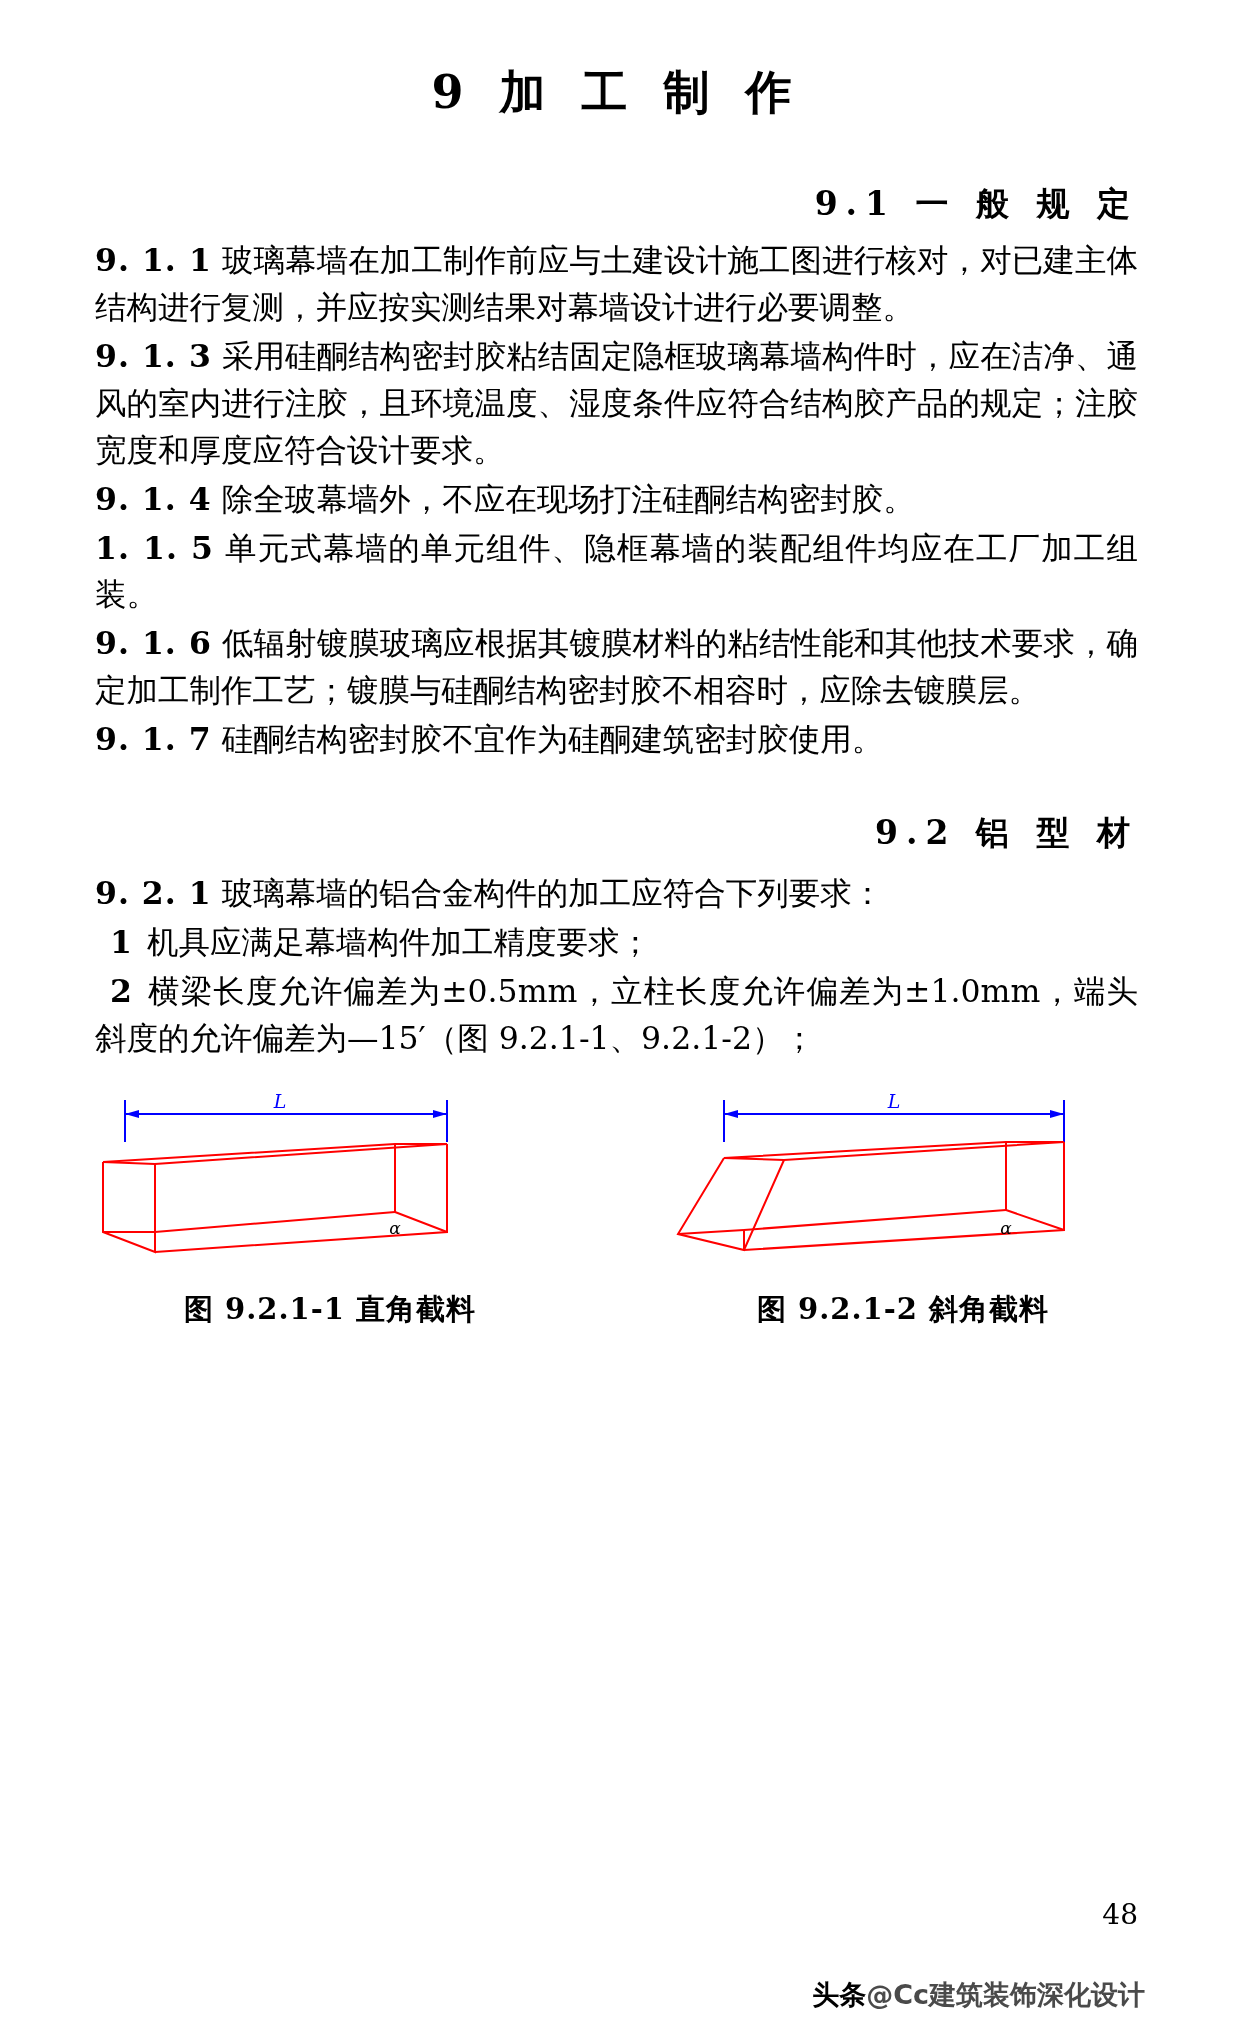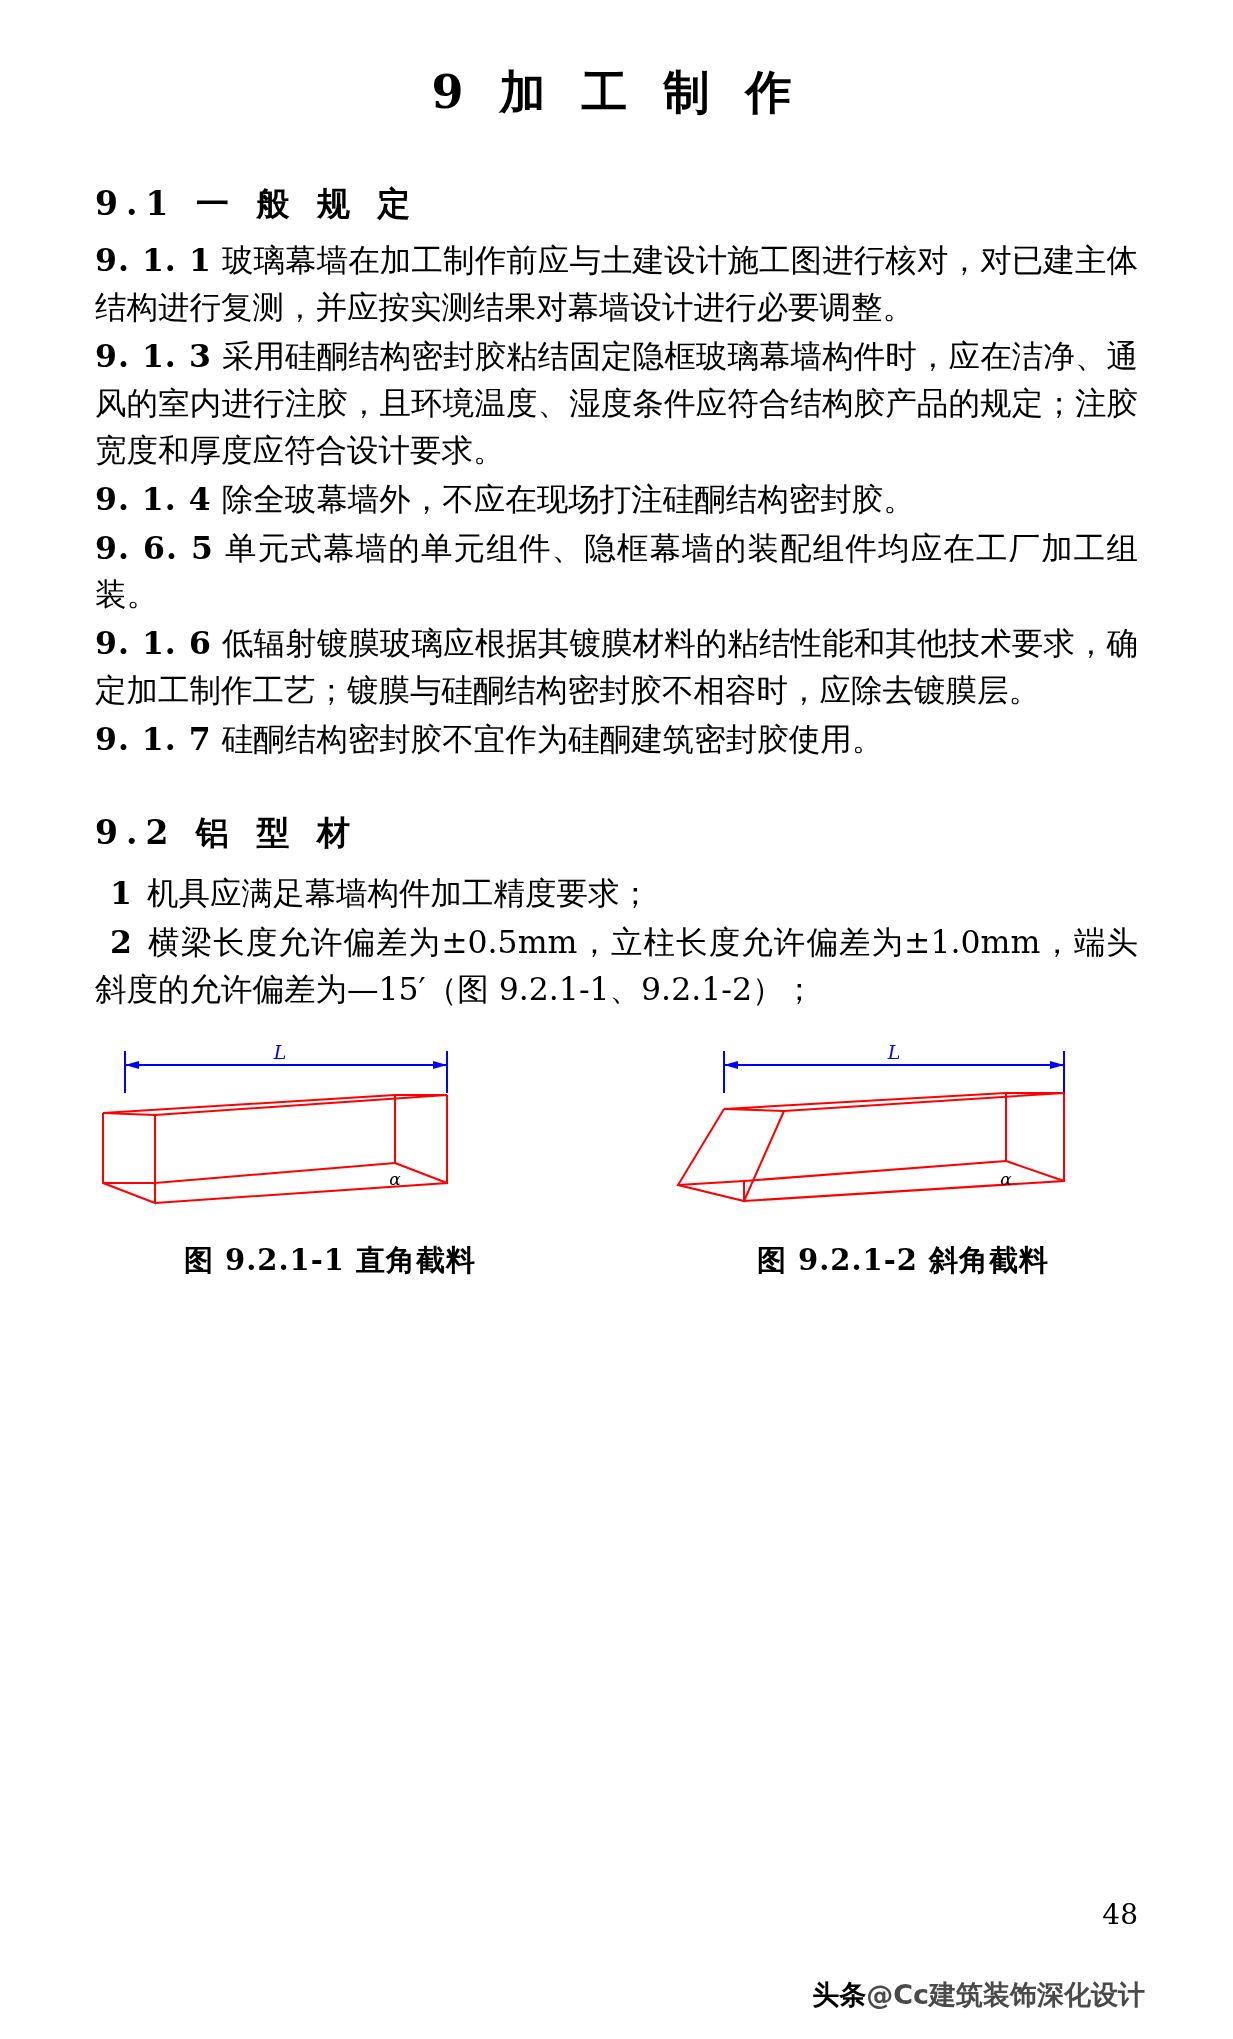--- a/index.html
+++ b/index.html
@@ -26,21 +26,21 @@
   .chapter-title {
     text-align: center;
     font-size: 46px;
     font-weight: bold;
     letter-spacing: 10px;
     margin-top: 62px;
     margin-bottom: 0;
     font-family: "DejaVu Serif", "Liberation Serif", serif;
   }
   .section-title {
-    text-align: left;
+    text-align: right;
     font-size: 33px;
     font-weight: bold;
     letter-spacing: 8px;
     margin-top: 58px;
     margin-bottom: 10px;
   }
   .section-title.sec2 {
     margin-top: 48px;
     margin-bottom: 14px;
   }
@@ -118,33 +118,36 @@
 
   <p class="para">
     <span class="num">9. 1. 3</span><span>采用硅酮结构密封胶粘结固定隐框玻璃幕墙构件时，应在洁净、通风的室内进行注胶，且环境温度、湿度条件应符合结构胶产品的规定；注胶宽度和厚度应符合设计要求。</span>
   </p>
 
   <p class="para">
     <span class="num">9. 1. 4</span><span>除全玻幕墙外，不应在现场打注硅酮结构密封胶。</span>
   </p>
 
   <p class="para">
-    <span class="num">9. 6. 5</span><span>单元式幕墙的单元组件、隐框幕墙的装配组件均应在工厂加工组装。</span>
+    <span class="num">1. 1. 5</span><span>单元式幕墙的单元组件、隐框幕墙的装配组件均应在工厂加工组装。</span>
   </p>
 
   <p class="para">
     <span class="num">9. 1. 6</span><span>低辐射镀膜玻璃应根据其镀膜材料的粘结性能和其他技术要求，确定加工制作工艺；镀膜与硅酮结构密封胶不相容时，应除去镀膜层。</span>
   </p>
 
   <p class="para">
     <span class="num">9. 1. 7</span><span>硅酮结构密封胶不宜作为硅酮建筑密封胶使用。</span>
   </p>
 
   <div class="section-title sec2">9.2  铝  型  材</div>
 
+  <p class="para">
+    <span class="num">9. 2. 1</span><span>玻璃幕墙的铝合金构件的加工应符合下列要求：</span>
+  </p>
 
   <p class="para sub">
     <span class="indent-num">1</span><span>机具应满足幕墙构件加工精度要求；</span>
   </p>
 
   <p class="para sub">
     <span class="indent-num">2</span><span>横梁长度允许偏差为±0.5mm，立柱长度允许偏差为±1.0mm，端头斜度的允许偏差为—15′（图 9.2.1-1、9.2.1-2）；</span>
   </p>
 
   <div class="figures">

